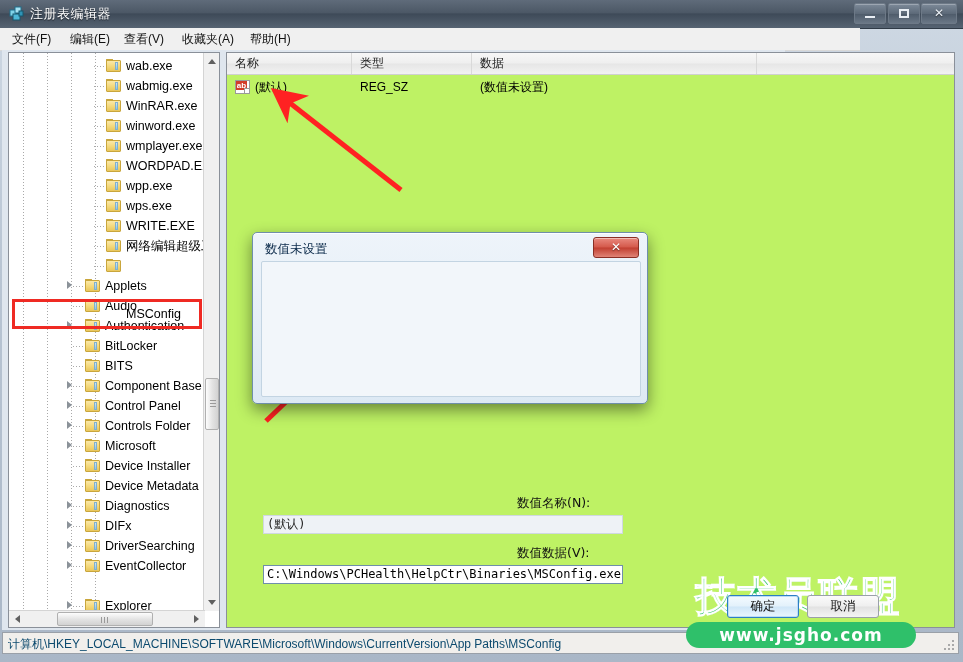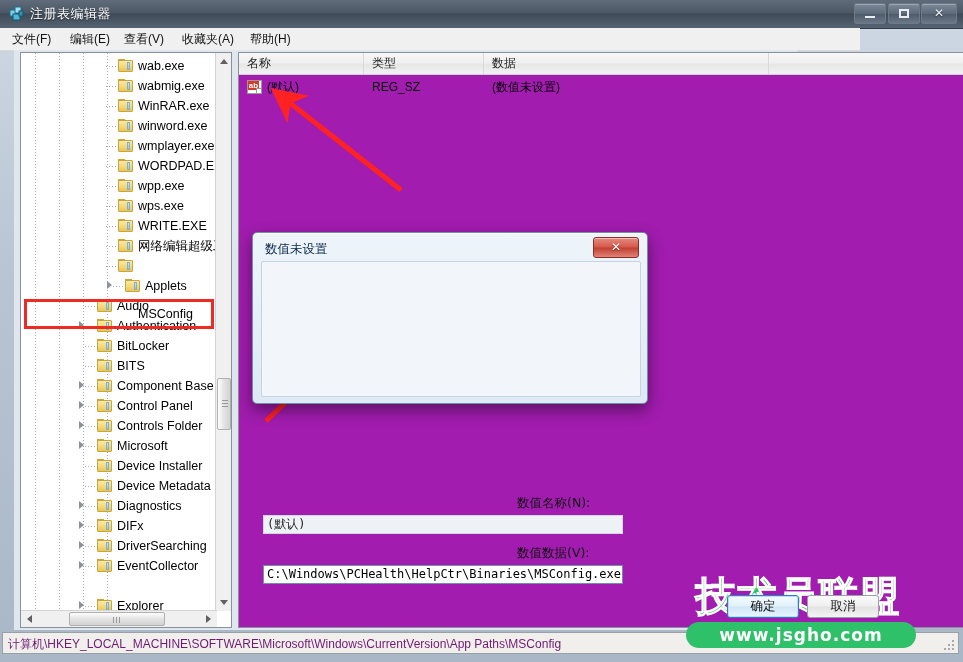--- a/index.html
+++ b/index.html
@@ -48,21 +48,21 @@
     position:absolute;left:0;top:28px;width:860px;height:22px;
     background:#f0f0f0;border-bottom:1px solid #d8d8d8;
   }
   .menu-item{
     position:absolute;top:3px;height:17px;line-height:17px;
     font-size:12px;color:#111;padding:0 6px;cursor:default;white-space:nowrap;
   }
 
   
   #client{
-    position:absolute;left:14px;top:50px;width:783px;height:580px;
+    position:absolute;left:2px;top:50px;width:783px;height:580px;
     background:#dfe6ee;
   }
   
   #tree-pane{
     position:absolute;left:6px;top:2px;width:212px;height:576px;
     background:#ffffff;border:1px solid #8a9099;box-sizing:border-box;
     overflow:hidden;
   }
   #tree-canvas{position:absolute;left:0;top:0;width:196px;height:558px;overflow:hidden;}
   .tnode{
@@ -138,21 +138,21 @@
   }
   #th-thumb .grip{position:absolute;left:43px;top:4px;width:9px;height:6px;
     background-image:linear-gradient(90deg,#9a9a9a 1px, transparent 1px);background-size:3px 6px;}
 
   
   #splitter{position:absolute;left:218px;top:2px;width:6px;height:576px;cursor:col-resize;}
 
   
   #list-pane{
     position:absolute;left:224px;top:2px;width:729px;height:576px;
-    background:#a21caf;border:1px solid #8a9099;box-sizing:border-box;overflow:hidden;
+    background:#bef264;border:1px solid #8a9099;box-sizing:border-box;overflow:hidden;
   }
   #lv-header{
     position:absolute;left:0;top:0;width:727px;height:21px;
     background:linear-gradient(180deg,#f7f7f7 0%,#efefef 48%,#e6e6e6 52%,#f2f2f2 100%);
     border-bottom:1px solid #d0d0d0;
   }
   .lv-col{
     position:absolute;top:0;height:21px;line-height:21px;font-size:12px;color:#222;
     border-right:1px solid #d9d9d9;box-sizing:border-box;padding-left:8px;
     cursor:pointer;white-space:nowrap;
@@ -173,21 +173,21 @@
     background:#ffffff;border-left:1px solid #9a9a9a;border-top:1px solid #9a9a9a;
     box-sizing:border-box;text-decoration:none;
   }
 
   
   #statusbar{
     position:absolute;left:2px;top:632px;width:957px;height:22px;
     background:#f1efec;border:1px solid #9aa0a8;box-sizing:border-box;
   }
   #status-text{
-    position:absolute;left:5px;top:3px;font-size:12px;color:#701a75;white-space:nowrap;
+    position:absolute;left:5px;top:3px;font-size:12px;color:#0c4a6e;white-space:nowrap;
   }
   #status-grip{
     position:absolute;right:3px;bottom:2px;width:12px;height:12px;
   }
   #status-grip s{position:absolute;background:#a9a9a9;width:2px;height:2px;text-decoration:none;}
 
   
   #hl-rect{
     position:absolute;left:10px;top:249px;width:190px;height:30px;
     border:3px solid #ef2a23;box-sizing:border-box;z-index:30;
@@ -408,21 +408,21 @@
           </div>
           <div class="tnode" style="top: 203px;">
             <div class="hline" style="left: 85px; top: 10px; width: 11px;"></div>
             <div class="tfolder" style="left: 97px;">
               <div class="ft"></div>
               <div class="fb"></div>
               <div class="fs"></div>
             </div>
             <div class="tw-label" style="left: 117px; margin-top: 48px;">MSConfig</div>
           </div>
-          <div class="tnode" style="top: 223px; margin-left: 28px;">
+          <div class="tnode" style="top: 223px;">
             <div class="hline" style="left: 64px; top: 10px; width: 11px;"></div>
             <div class="texp" style="left: 57px;">
               <i></i>
             </div>
             <div class="tfolder" style="left: 76px;">
               <div class="ft"></div>
               <div class="fb"></div>
               <div class="fs"></div>
             </div>
             <div class="tw-label" style="left: 96px;">Applets</div>

